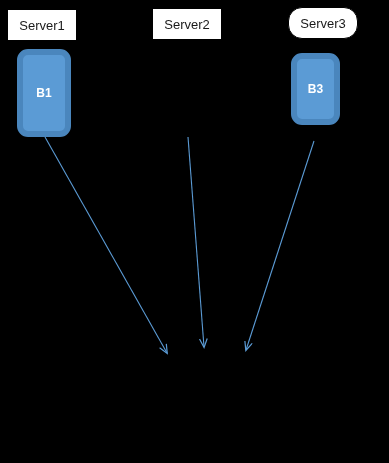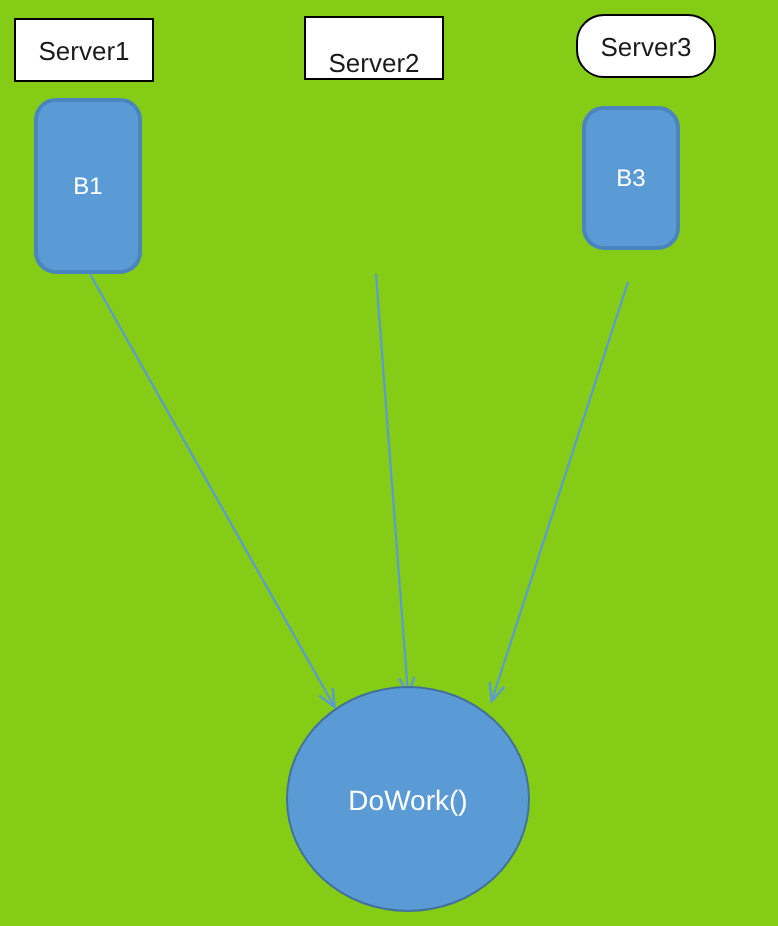--- a/index.html
+++ b/index.html
@@ -4,21 +4,21 @@
 <style>
   html, body {
     margin: 0;
     padding: 0;
     background: #ffffff;
   }
   #canvas {
     position: relative;
     width: 389px;
     height: 463px;
-    background: #84cc16;
+    background: #000000;
     overflow: hidden;
     font-family: "Liberation Sans", sans-serif;
   }
   #arrow-layer {
     position: absolute;
     left: 0;
     top: 0;
     width: 389px;
     height: 463px;
     pointer-events: none;
@@ -32,27 +32,28 @@
     align-items: center;
     justify-content: center;
     font-size: 13px;
     color: #1a1a1a;
     letter-spacing: 0px;
   }
   .node-box {
     position: absolute;
     box-sizing: border-box;
     background: #5B9BD5;
-    border: 2px solid #1d4ed8;
+    border: 6px solid #1d4ed8;
     border-radius: 11px;
     display: flex;
     align-items: center;
     justify-content: center;
     font-size: 12px;
     color: #ffffff;
+    font-weight: bold;
   }
   .hub {
     position: absolute;
     box-sizing: border-box;
     background: #5B9BD5;
     border: 1px solid #41719C;
     border-radius: 50%;
     display: flex;
     align-items: center;
     justify-content: center;
@@ -88,31 +89,25 @@
     <line id="arrow-3" stroke="#5B9BD5" stroke-width="1.1" marker-end="url(#ah)" x1="314" y1="141" x2="246" y2="350"></line>
   </svg>
 
   <div class="server-label" id="server-label-0" style="left: 7px; top: 9px; width: 70px; height: 32px; border-color: rgb(0, 0, 0);">
     <span>Server1</span>
   </div>
   <div class="node-box" id="node-box-0" style="left: 17px; top: 49px; width: 54px; height: 88px; background: rgb(91, 155, 213); border-color: rgb(74, 134, 189);">
     <span>B1</span>
   </div>
 
-  <div class="server-label" id="server-label-1" style="left: 152px; top: 8px; width: 70px; height: 32px; border-color: rgb(0, 0, 0); align-items: flex-end;">
+  <div class="server-label" id="server-label-1" style="left: 152px; top: 8px; width: 70px; height: 32px; border-color: rgb(0, 0, 0);">
     <span>Server2</span>
   </div>
 
   <div class="server-label" id="server-label-2" style="left: 288px; top: 7px; width: 70px; height: 32px; border-color: rgb(0, 0, 0); border-radius: 14px;">
     <span>Server3</span>
   </div>
   <div class="node-box" id="node-box-2" style="left: 291px; top: 53px; width: 49px; height: 72px; background: rgb(91, 155, 213); border-color: rgb(74, 134, 189);">
     <span>B3</span>
   </div>
 
-  <div class="hub" id="hub" style="left: 143px; top: 343px; width: 122px; height: 113px; background: rgb(91, 155, 213); border-color: rgb(65, 113, 156);">
-    <span class="hub-label">
-      <span>DoWork()</span>
-      <span class="squiggle" id="squiggle" style="width: 100%;"></span>
-    </span>
-  </div>
 
 </div>
 
 </body></html>

